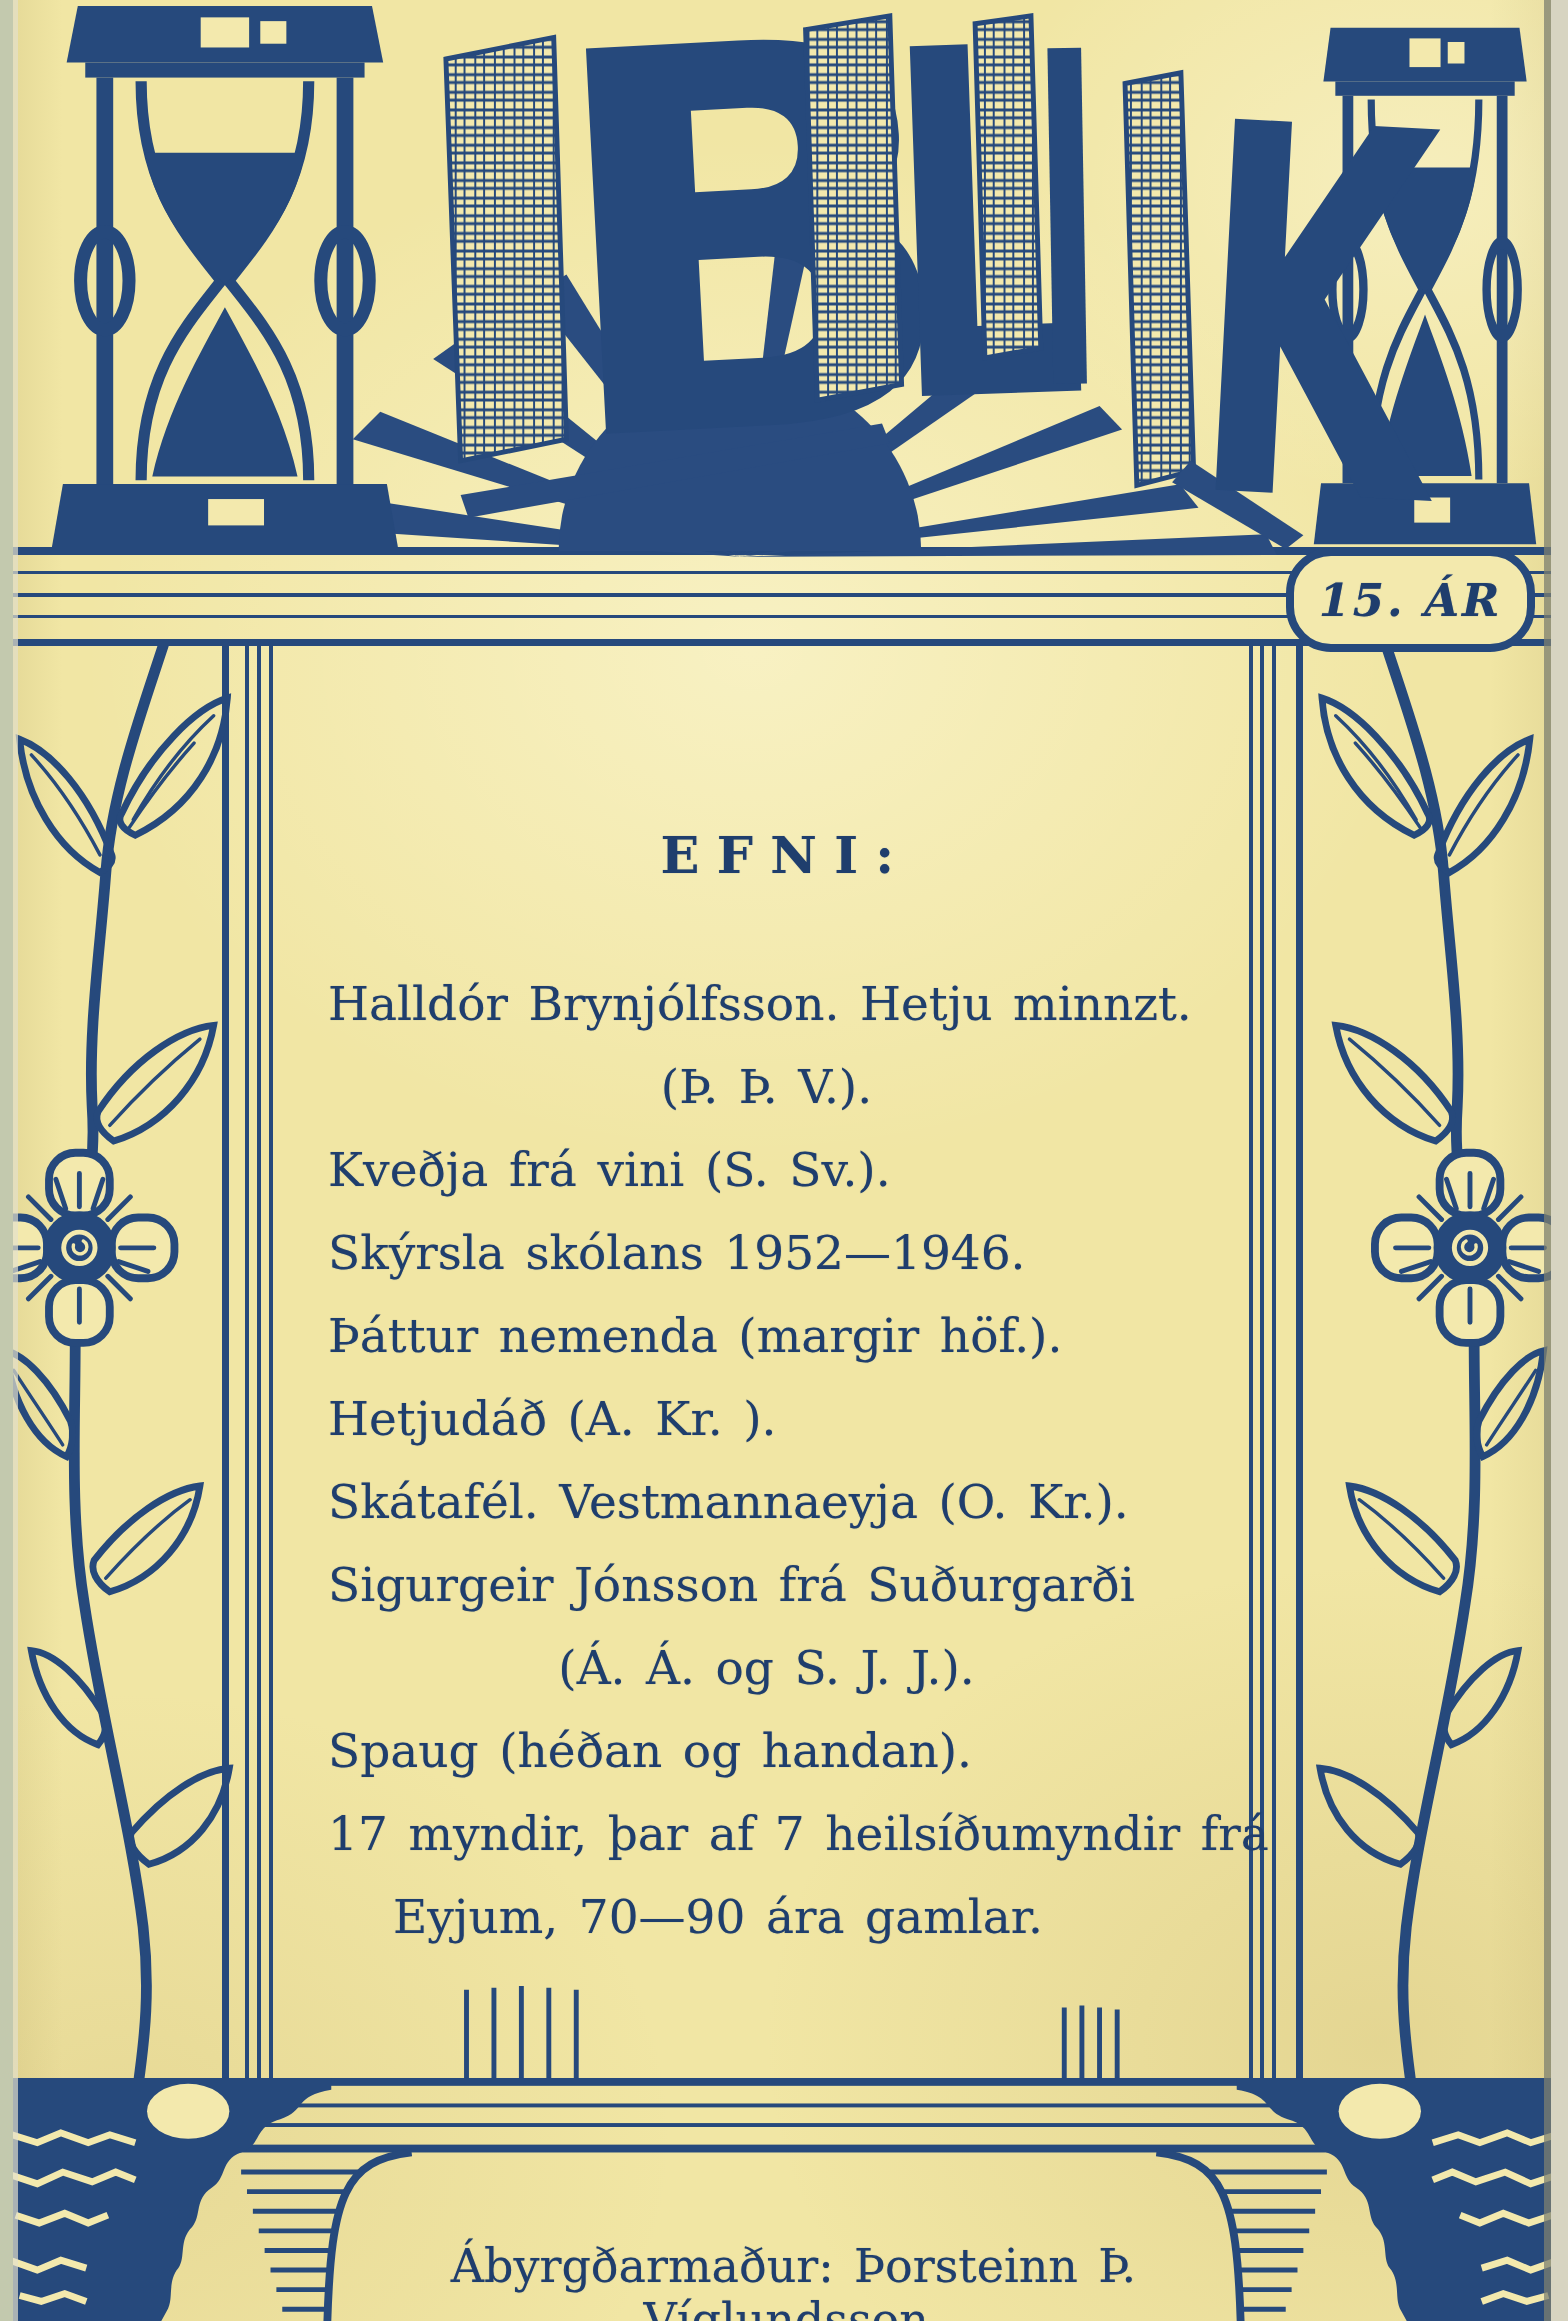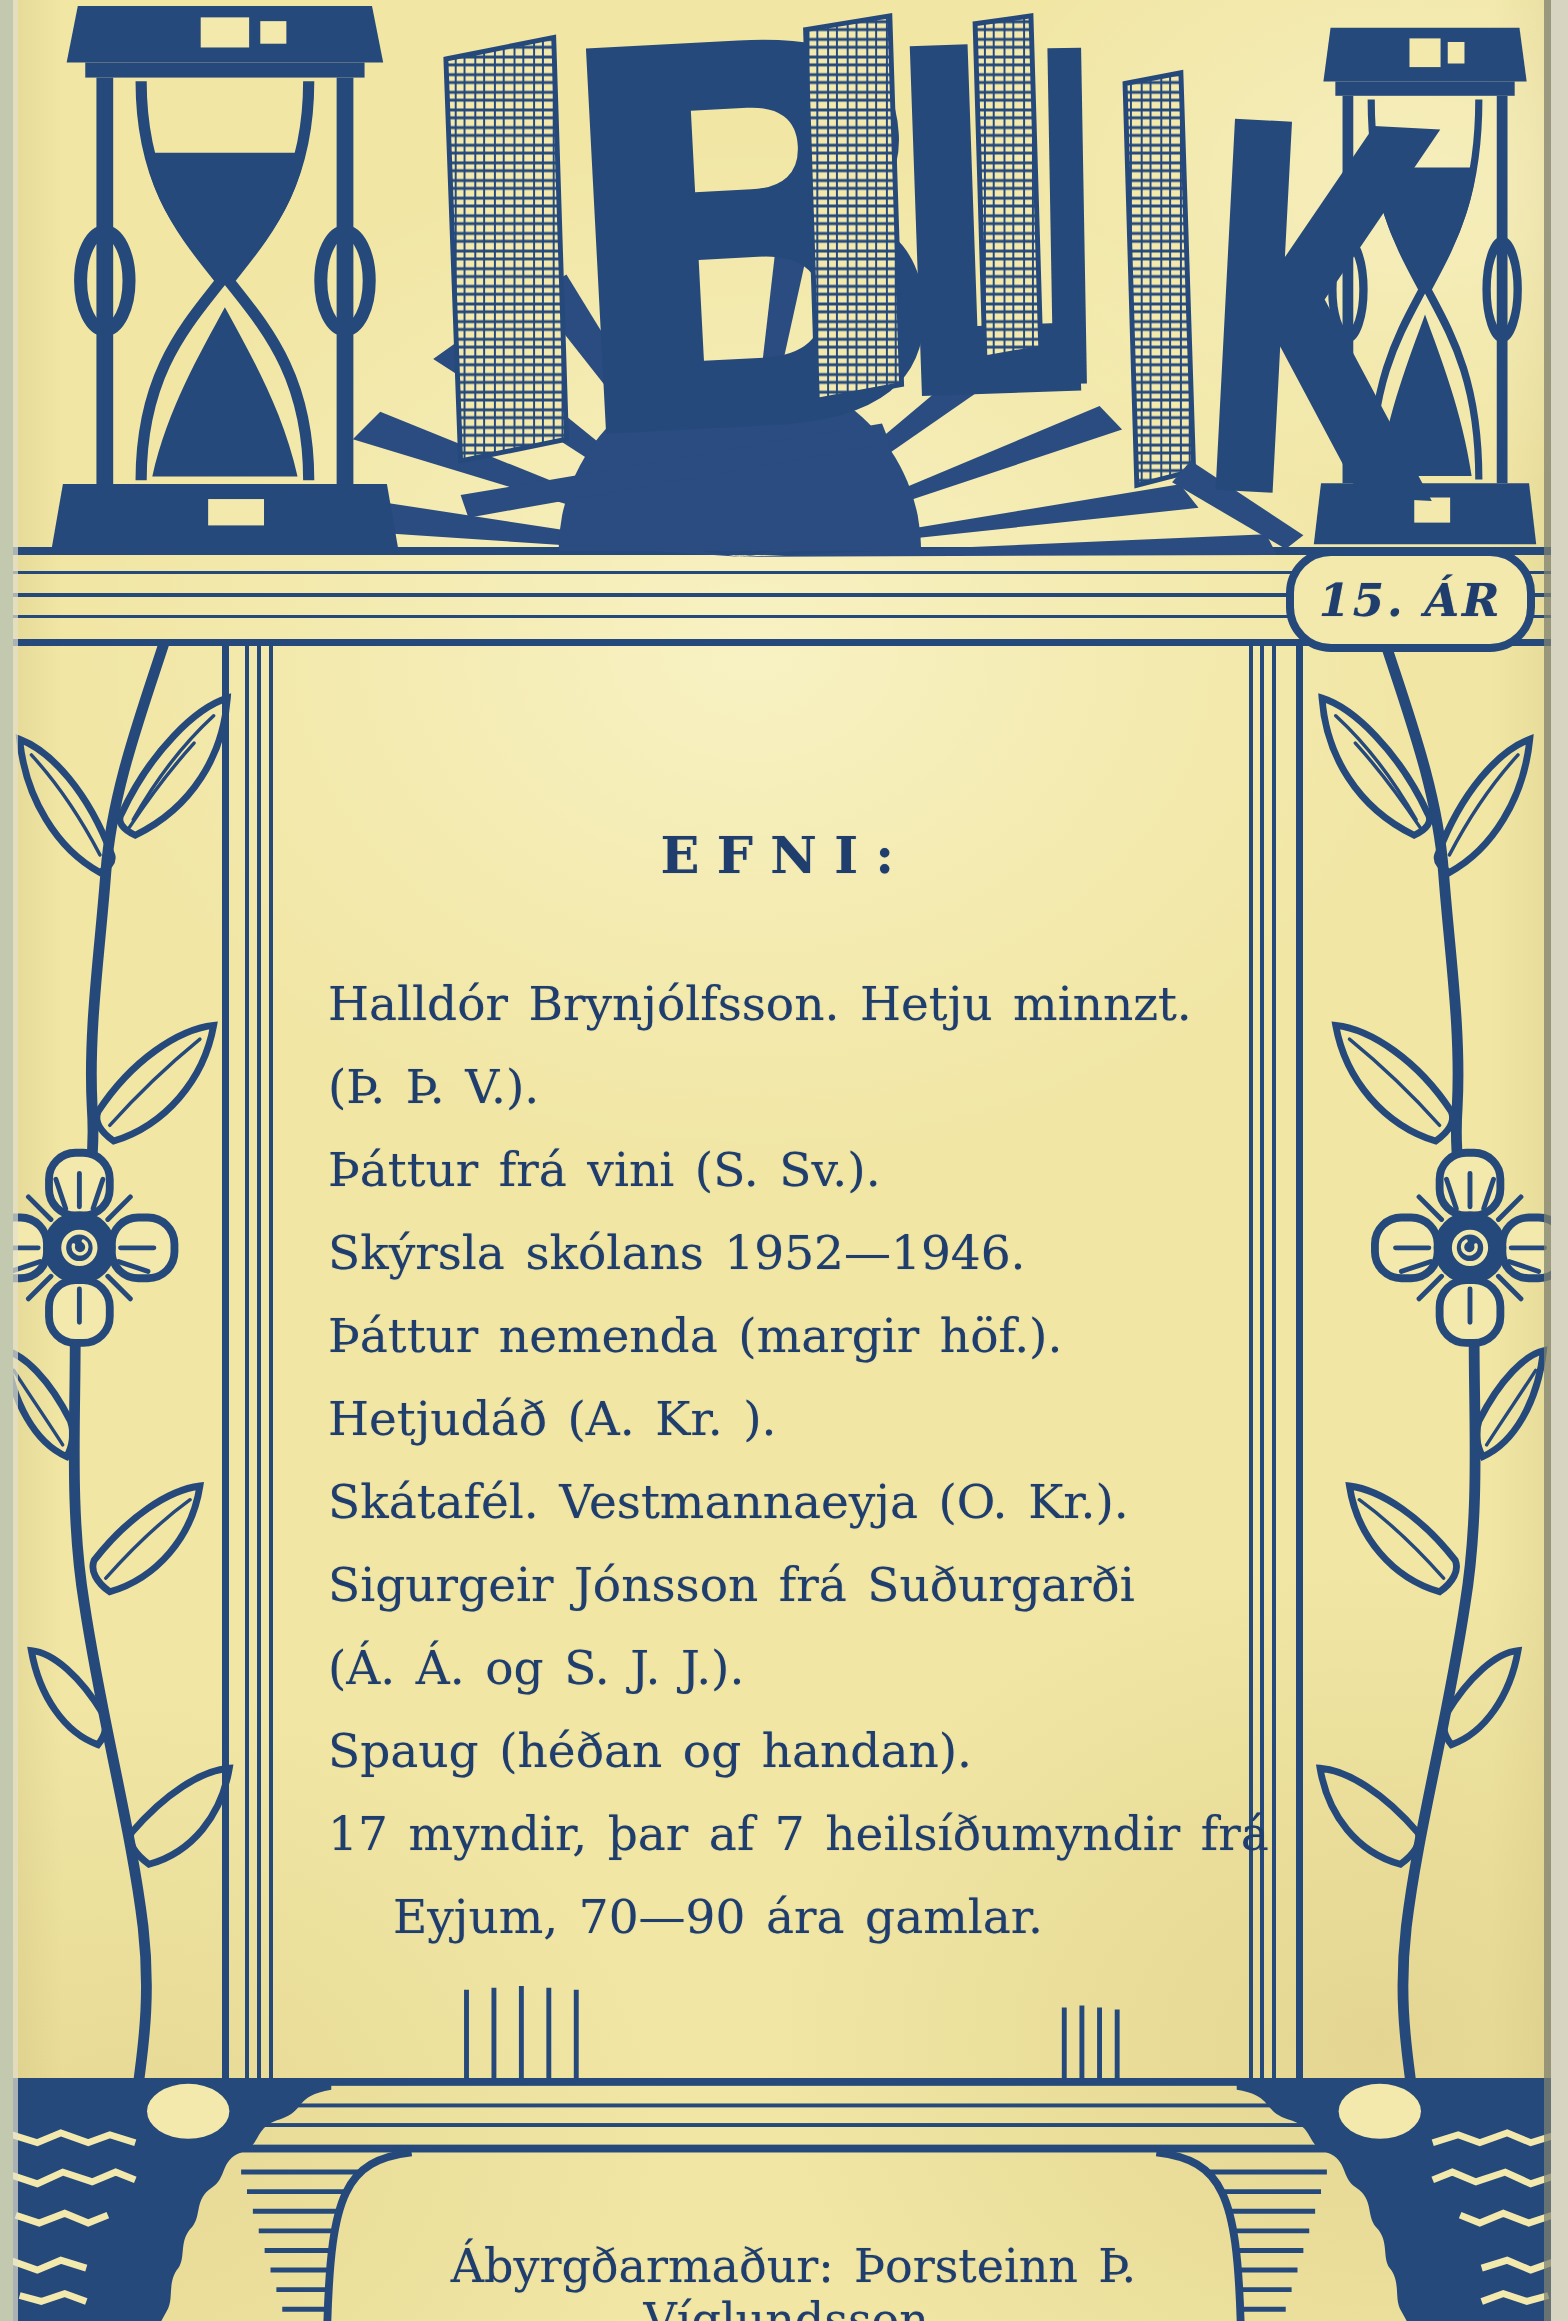--- a/index.html
+++ b/index.html
@@ -24,21 +24,21 @@
         font-size:45px;color:#1f3e6d;letter-spacing:2.9px;text-shadow:0 0 1px rgba(31,62,109,.5);}
   
   .vrule{position:absolute;background:#26497c;}
   
   .efni{position:absolute;left:328px;width:916px;top:825px;text-align:center;
         font-size:51px;font-weight:bold;letter-spacing:.34em;color:#1f3e6d;
         text-shadow:0 0 1px rgba(31,62,109,.45);}
   .toc{position:absolute;left:328px;width:916px;top:956px;font-size:47px;color:#1f3e6d;
        line-height:71px;word-spacing:.12em;text-shadow:0 0 1px rgba(31,62,109,.45);}
   .toc-line{white-space:nowrap;margin-top:12px;}
-  .toc-line.right{text-align:left;padding-right:39px;}
+  .toc-line.right{text-align:center;padding-right:39px;}
   .toc-line.indent{padding-left:65px;}
   .footer-line{position:absolute;left:333px;width:921px;top:2239px;text-align:center;
        font-size:46px;color:#1f3e6d;word-spacing:.12em;text-shadow:0 0 1px rgba(31,62,109,.45);z-index:8;}
   
   .edge-left{position:absolute;left:0;top:0;bottom:0;width:12.7px;background:#c3c9ae;z-index:20;}
   .edge-left2{position:absolute;left:12.7px;top:0;bottom:0;width:4.9px;background:#e2e0cc;opacity:.7;z-index:20;}
   .edge-right{position:absolute;right:0;top:0;bottom:0;width:16.7px;background:#d7d4c1;z-index:20;}
   .edge-right2{position:absolute;right:16.7px;top:0;bottom:0;width:6.9px;background:#7e8070;opacity:.75;z-index:20;}
 </style>
 </head>
@@ -171,21 +171,21 @@
 
   <div class="toc">
 
   <div class="toc-line">
         <span>Halldór Brynjólfsson. Hetju minnzt.</span>
       </div>
       <div class="toc-line right">
         <span>(Þ. Þ. V.).</span>
       </div>
       <div class="toc-line">
-        <span>Þáttur frá vini (S. Sv.).</span>
+        <span>Kveðja frá vini (S. Sv.).</span>
       </div>
       <div class="toc-line">
         <span>Skýrsla skólans 1952—1946.</span>
       </div>
       <div class="toc-line">
         <span>Þáttur nemenda (margir höf.).</span>
       </div>
       <div class="toc-line">
         <span>Hetjudáð (A. Kr. ).</span>
       </div>

